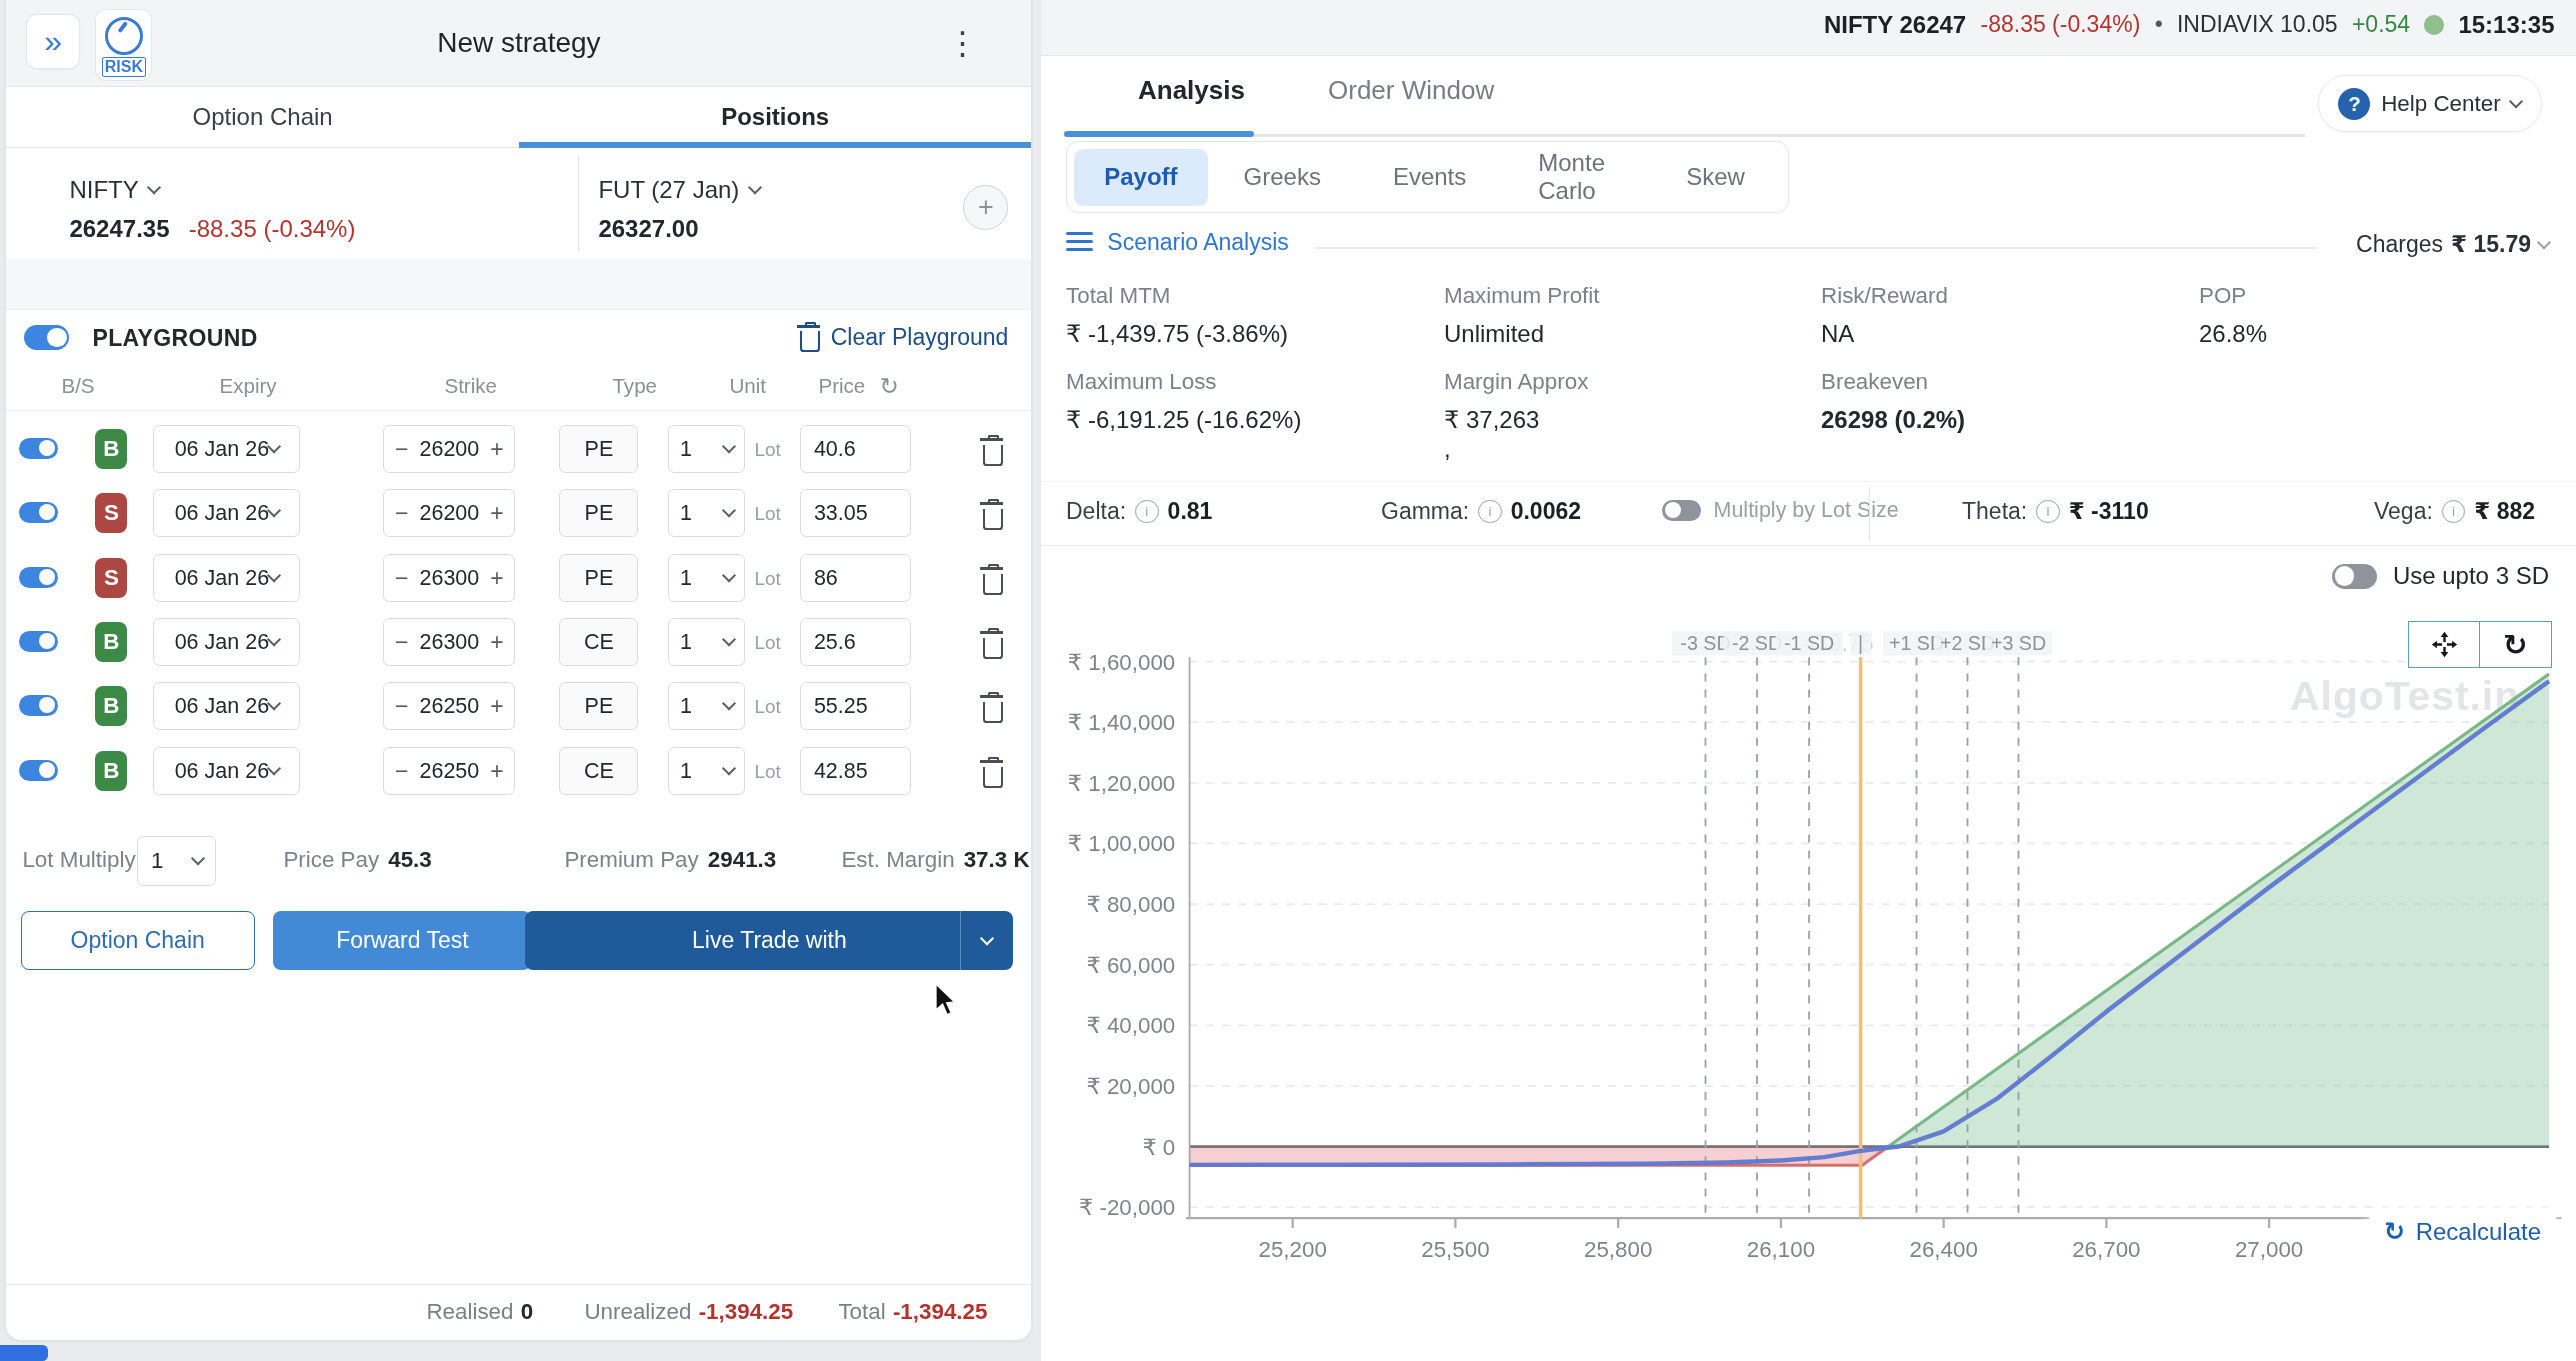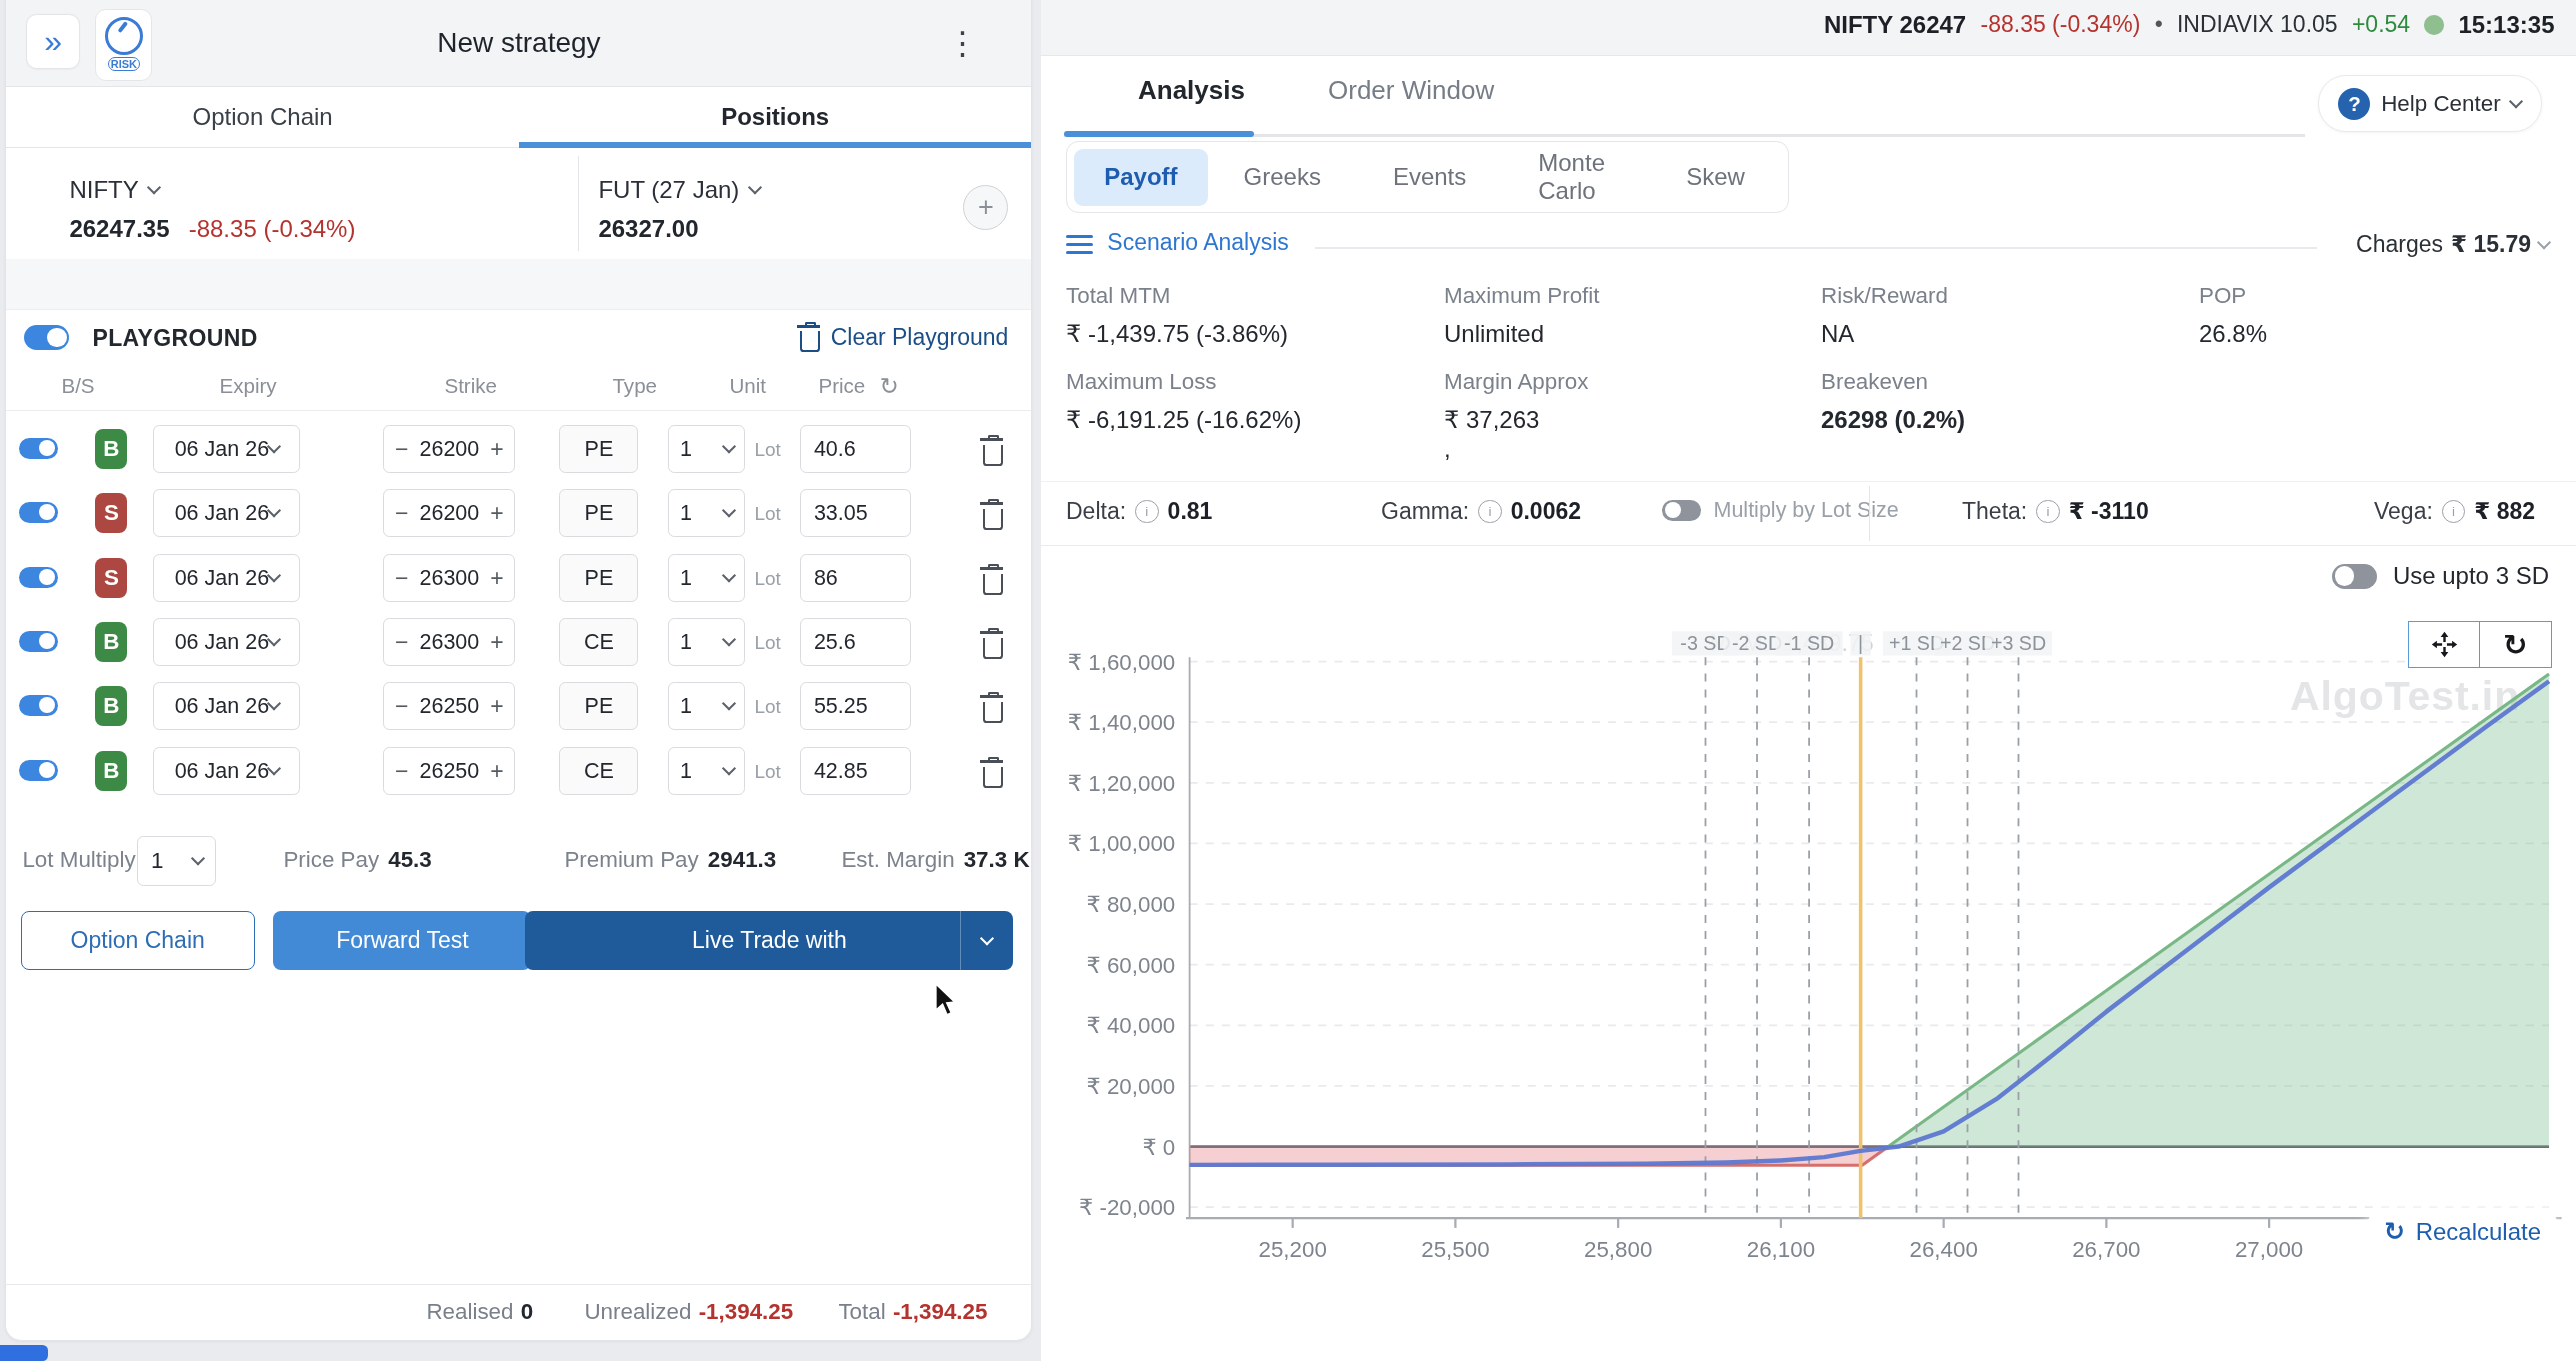--- a/index.html
+++ b/index.html
@@ -6,21 +6,21 @@
   .stage{position:relative;width:2576px;height:1361px;background:#e9ebee;overflow:hidden;color:#23272e;}
   i{font-style:normal;}
 
   
   .left-card{position:absolute;left:5.4px;top:0;width:1025px;height:1340px;background:#fff;border:0.9px solid #e2e4e8;border-top:none;border-radius:0 0 16px 16px;box-shadow:0 0.9px 3.6px rgba(0,0,0,.05);}
   .lp-header{position:absolute;left:0;top:0;right:0;height:86px;background:#f3f4f5;border-bottom:0.9px solid #e3e5e8;}
   .collapse-btn{position:absolute;left:19.7px;top:14.3px;width:54px;height:55px;background:#fff;border:0.9px solid #e3e5e8;border-radius:10.7px;color:#3a7bd5;font-size:32px;display:flex;align-items:center;justify-content:center;cursor:pointer;box-shadow:0 0.9px 1.8px rgba(0,0,0,.04);}
   .risk-widget{position:absolute;left:89px;top:9px;width:57px;height:72px;background:#fff;border:0.9px solid #e3e5e8;border-radius:10.7px;display:flex;flex-direction:column;align-items:center;padding-top:7.2px;box-sizing:border-box;}
   .gauge{width:32px;height:32px;border:3.6px solid #3a7bd5;border-radius:50%;position:relative;}
   .gauge::after{content:"";position:absolute;left:13.4px;top:0.9px;width:3.6px;height:11.6px;background:#3a7bd5;border-radius:1.8px;transform:rotate(38deg);}
-  .risk-label{margin-top:1.8px;font-size:11px;font-weight:bold;color:#3a7bd5;border:1.8px solid #3a7bd5;border-radius:7px;padding:0 2px;background:#fff;}
+  .risk-label{margin-top:1.8px;font-size:16px;font-weight:bold;color:#3a7bd5;border:1.8px solid #3a7bd5;border-radius:2px;padding:0 2px;background:#fff;}
   .lp-title{position:absolute;left:0;right:0;top:0;height:86px;line-height:86px;text-align:center;font-size:28px;font-weight:500;color:#1f242c;margin:0;}
   .kebab{position:absolute;right:47px;top:23px;font-size:32px;color:#3d424a;background:none;border:none;cursor:pointer;}
   .lp-tabs{position:absolute;left:0;top:86px;right:0;height:61px;border-bottom:0.9px solid #e4e6e9;display:flex;}
   .lp-tab{flex:1;display:flex;align-items:center;justify-content:center;font-size:24px;color:#3a4048;cursor:pointer;}
   .lp-tab.active{font-weight:bold;color:#22262d;}
   .lp-tab-underline{position:absolute;left:50%;bottom:-0.9px;width:50%;height:6.3px;background:#4a90d9;}
   .instr-row{position:absolute;left:0;top:147px;right:0;height:113px;border-bottom:0.9px solid #e7e9ec;}
   .instr-name{position:absolute;top:29px;font-size:24px;color:#2b3038;display:flex;align-items:center;gap:10.7px;cursor:pointer;}
   .instr-px{position:absolute;top:68px;font-size:24px;font-weight:bold;color:#22262d;}
   .neg{color:#b5332e;}
@@ -96,21 +96,21 @@
   .sep{color:#555;}
   .rp-tab{position:absolute;top:75px;font-size:26px;color:#777d86;cursor:pointer;margin-left:29px;}
   .rp-tab.active{font-weight:bold;color:#22262d;}
   .rp-tabline{position:absolute;left:1064px;top:134px;width:1241px;height:2.7px;background:#e3e5e8;}
   .rp-tabline-active{position:absolute;left:1064px;top:131px;width:190px;height:6.3px;background:#4a90d9;border-radius:3.6px;}
   .help-center{position:absolute;right:34px;top:75px;height:55px;background:#fff;border:0.9px solid #e7e9ec;border-radius:28px;display:flex;align-items:center;gap:10.7px;padding:0 19.7px;font-size:22.4px;color:#2b3036;cursor:pointer;box-shadow:0 0.9px 3.6px rgba(0,0,0,.05);}
   .qmark{width:32px;height:32px;border-radius:50%;background:#2563ae;color:#fff;font-size:20.6px;font-weight:bold;display:flex;align-items:center;justify-content:center;}
   .subtabs{position:absolute;left:1066px;top:141px;width:723px;height:72px;border:0.9px solid #e3e5e8;border-radius:12.5px;background:#fff;display:flex;align-items:center;padding:0 7.2px;box-sizing:border-box;}
   .subtab{font-size:24px;color:#6d727b;padding:0 36px;height:57px;display:flex;align-items:center;cursor:pointer;border-radius:9px;}
   .subtab.active{background:#dcebfb;color:#1d5cae;font-weight:bold;padding:0 30px;}
-  .scenario{position:absolute;left:1066px;top:229px;display:flex;align-items:flex-end;gap:14.3px;color:#2e77d0;font-size:23px;cursor:pointer;}
+  .scenario{position:absolute;left:1066px;top:229px;display:flex;align-items:center;gap:14.3px;color:#2e77d0;font-size:23px;cursor:pointer;}
   .sliders{position:relative;width:27px;height:20.6px;}
   .sliders i{position:absolute;left:0;width:27px;height:2.7px;background:#2e77d0;border-radius:1.8px;}
   .sliders i:nth-child(1){top:0;} .sliders i:nth-child(2){top:8px;} .sliders i:nth-child(3){top:16px;}
   .scen-div{position:absolute;left:1315px;top:247px;width:1002px;height:1.8px;background:#e8eaed;}
   .charges{position:absolute;right:27px;top:231px;display:flex;align-items:center;gap:8px;font-size:23px;color:#2b3036;cursor:pointer;}
   .charges b{font-weight:bold;}
   .metric{position:absolute;width:367px;}
   .metric .ml{font-size:22.4px;color:#7b818b;}
   .metric .mv{margin-top:10.7px;font-size:24px;font-weight:500;color:#23272e;}
   .stray-comma{position:absolute;left:1444px;top:435px;font-size:24px;color:#23272e;}

